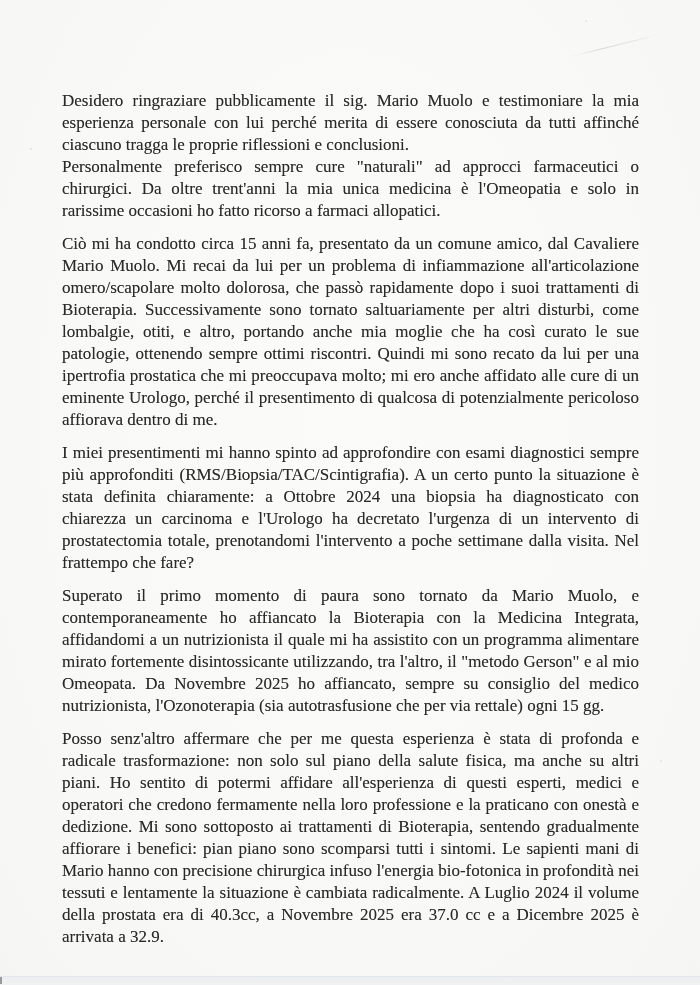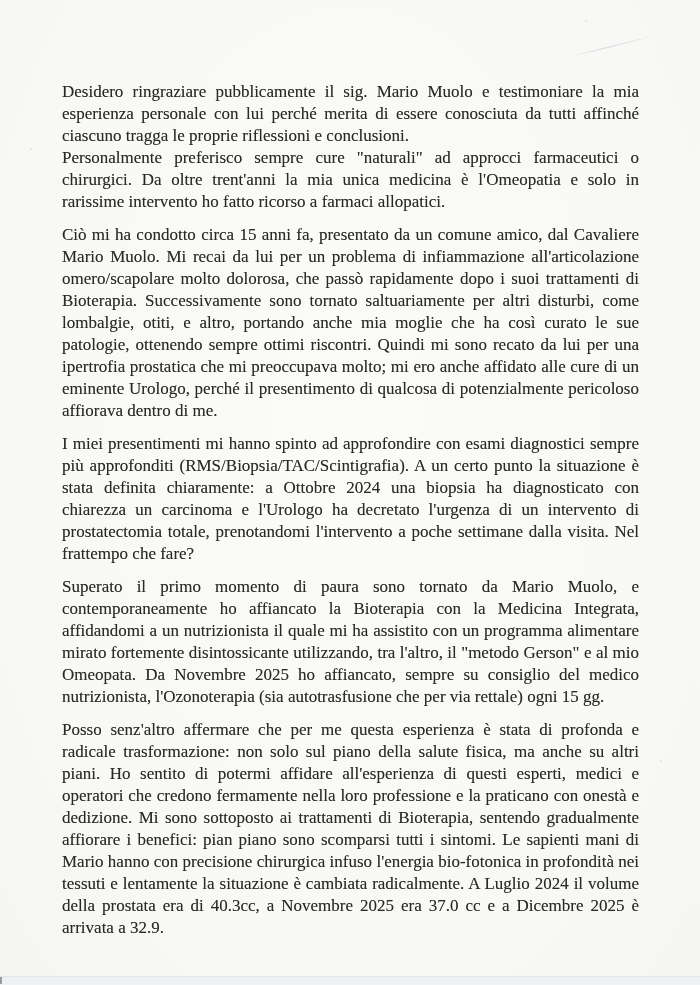--- a/index.html
+++ b/index.html
@@ -59,21 +59,21 @@
     border-radius: 50%;
     background: rgba(150,150,150,0.28);
     box-shadow: 555px -128px 0 rgba(155,155,155,0.22),
                 70px 767px 0 rgba(150,150,150,0.22),
                 630px 612px 0 rgba(150,150,150,0.20),
                 262px 340px 0 rgba(160,160,160,0.18);
   }
   .text-block {
     position: absolute;
     left: 62px;
-    top: 81px;
+    top: 90px;
     width: 577px;
     color: #292927;
     font-size: 17px;
     line-height: 22px;
     text-align: justify;
     text-justify: inter-word;
     text-shadow: 0 0 0.4px rgba(45,45,43,0.4);
   }
   .para {
     margin: 0 0 11px 0;
@@ -84,21 +84,21 @@
 </style>
 </head>
 <body>
 
 <div class="page">
   <div class="crease"></div>
   <div class="noise"></div>
 
   <main class="text-block">
     <p class="para no-gap">Desidero ringraziare pubblicamente il sig. Mario Muolo e testimoniare la mia esperienza personale con lui perché merita di essere conosciuta da tutti affinché ciascuno tragga le proprie riflessioni e conclusioni.</p>
-    <p class="para">Personalmente preferisco sempre cure "naturali" ad approcci farmaceutici o chirurgici. Da oltre trent'anni la mia unica medicina è l'Omeopatia e solo in rarissime intervento ho fatto ricorso a farmaci allopatici.</p>
+    <p class="para">Personalmente preferisco sempre cure "naturali" ad approcci farmaceutici o chirurgici. Da oltre trent'anni la mia unica medicina è l'Omeopatia e solo in rarissime occasioni ho fatto ricorso a farmaci allopatici.</p>
     <p class="para">Ciò mi ha condotto circa 15 anni fa, presentato da un comune amico, dal Cavaliere Mario Muolo. Mi recai da lui per un problema di infiammazione all'articolazione omero/scapolare molto dolorosa, che passò rapidamente dopo i suoi trattamenti di Bioterapia. Successivamente sono tornato saltuariamente per altri disturbi, come lombalgie, otiti, e altro, portando anche mia moglie che ha così curato le sue patologie, ottenendo sempre ottimi riscontri. Quindi mi sono recato da lui per una ipertrofia prostatica che mi preoccupava molto; mi ero anche affidato alle cure di un eminente Urologo, perché il presentimento di qualcosa di potenzialmente pericoloso affiorava dentro di me.</p>
     <p class="para">I miei presentimenti mi hanno spinto ad approfondire con esami diagnostici sempre più approfonditi (RMS/Biopsia/TAC/Scintigrafia). A un certo punto la situazione è stata definita chiaramente: a Ottobre 2024 una biopsia ha diagnosticato con chiarezza un carcinoma e l'Urologo ha decretato l'urgenza di un intervento di prostatectomia totale, prenotandomi l'intervento a poche settimane dalla visita. Nel frattempo che fare?</p>
     <p class="para">Superato il primo momento di paura sono tornato da Mario Muolo, e contemporaneamente ho affiancato la Bioterapia con la Medicina Integrata, affidandomi a un nutrizionista il quale mi ha assistito con un programma alimentare mirato fortemente disintossicante utilizzando, tra l'altro, il "metodo Gerson" e al mio Omeopata. Da Novembre 2025 ho affiancato, sempre su consiglio del medico nutrizionista, l'Ozonoterapia (sia autotrasfusione che per via rettale) ogni 15 gg.</p>
     <p class="para">Posso senz'altro affermare che per me questa esperienza è stata di profonda e radicale trasformazione: non solo sul piano della salute fisica, ma anche su altri piani. Ho sentito di potermi affidare all'esperienza di questi esperti, medici e operatori che credono fermamente nella loro professione e la praticano con onestà e dedizione. Mi sono sottoposto ai trattamenti di Bioterapia, sentendo gradualmente affiorare i benefici: pian piano sono scomparsi tutti i sintomi. Le sapienti mani di Mario hanno con precisione chirurgica infuso l'energia bio-fotonica in profondità nei tessuti e lentamente la situazione è cambiata radicalmente. A Luglio 2024 il volume della prostata era di 40.3cc, a Novembre 2025 era 37.0 cc e a Dicembre 2025 è arrivata a 32.9.</p>
   </main>
 
   <div class="bottom-edge"></div>
   <div class="edge-mark"></div>
 </div>
 

